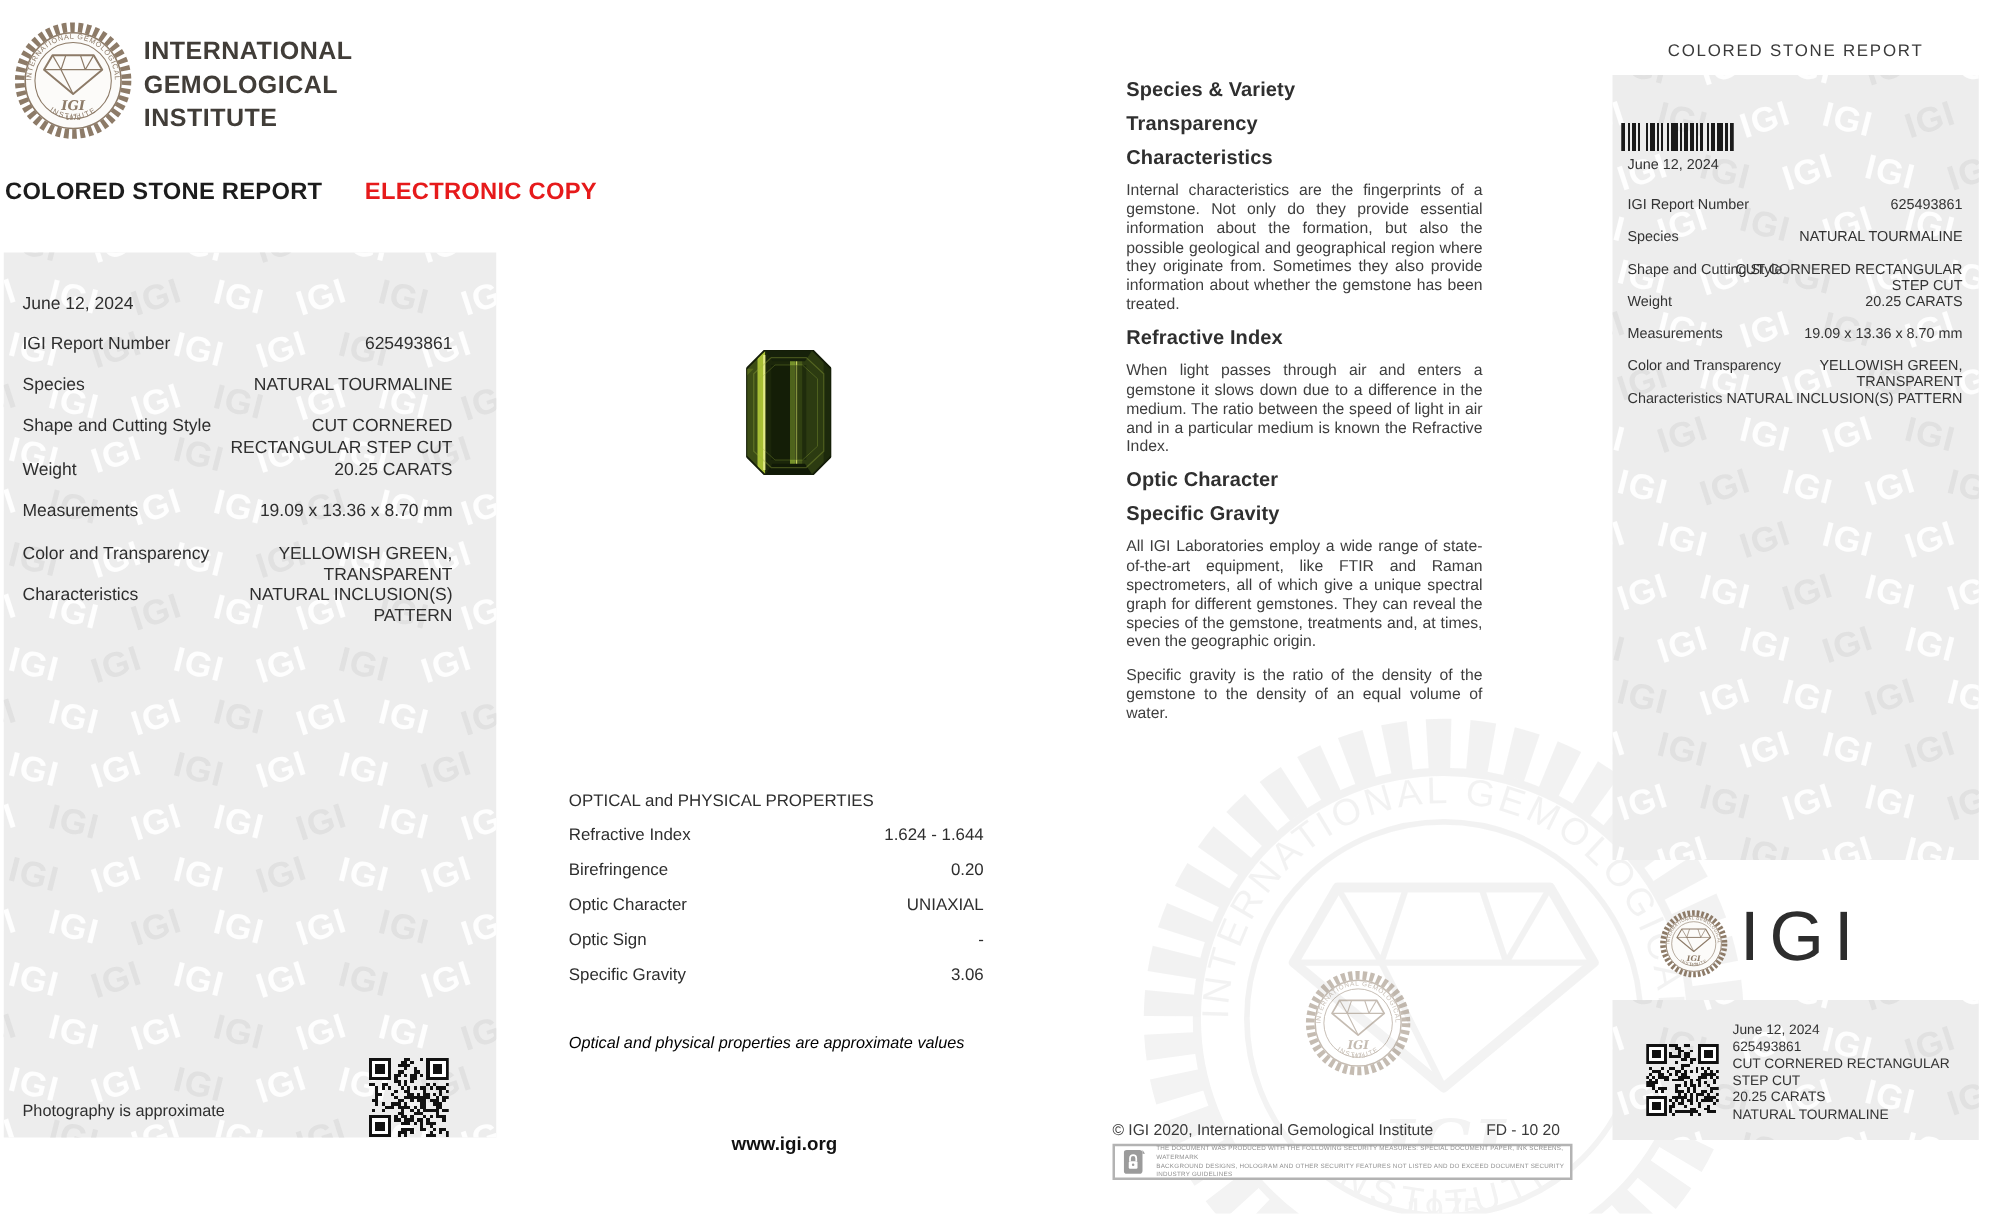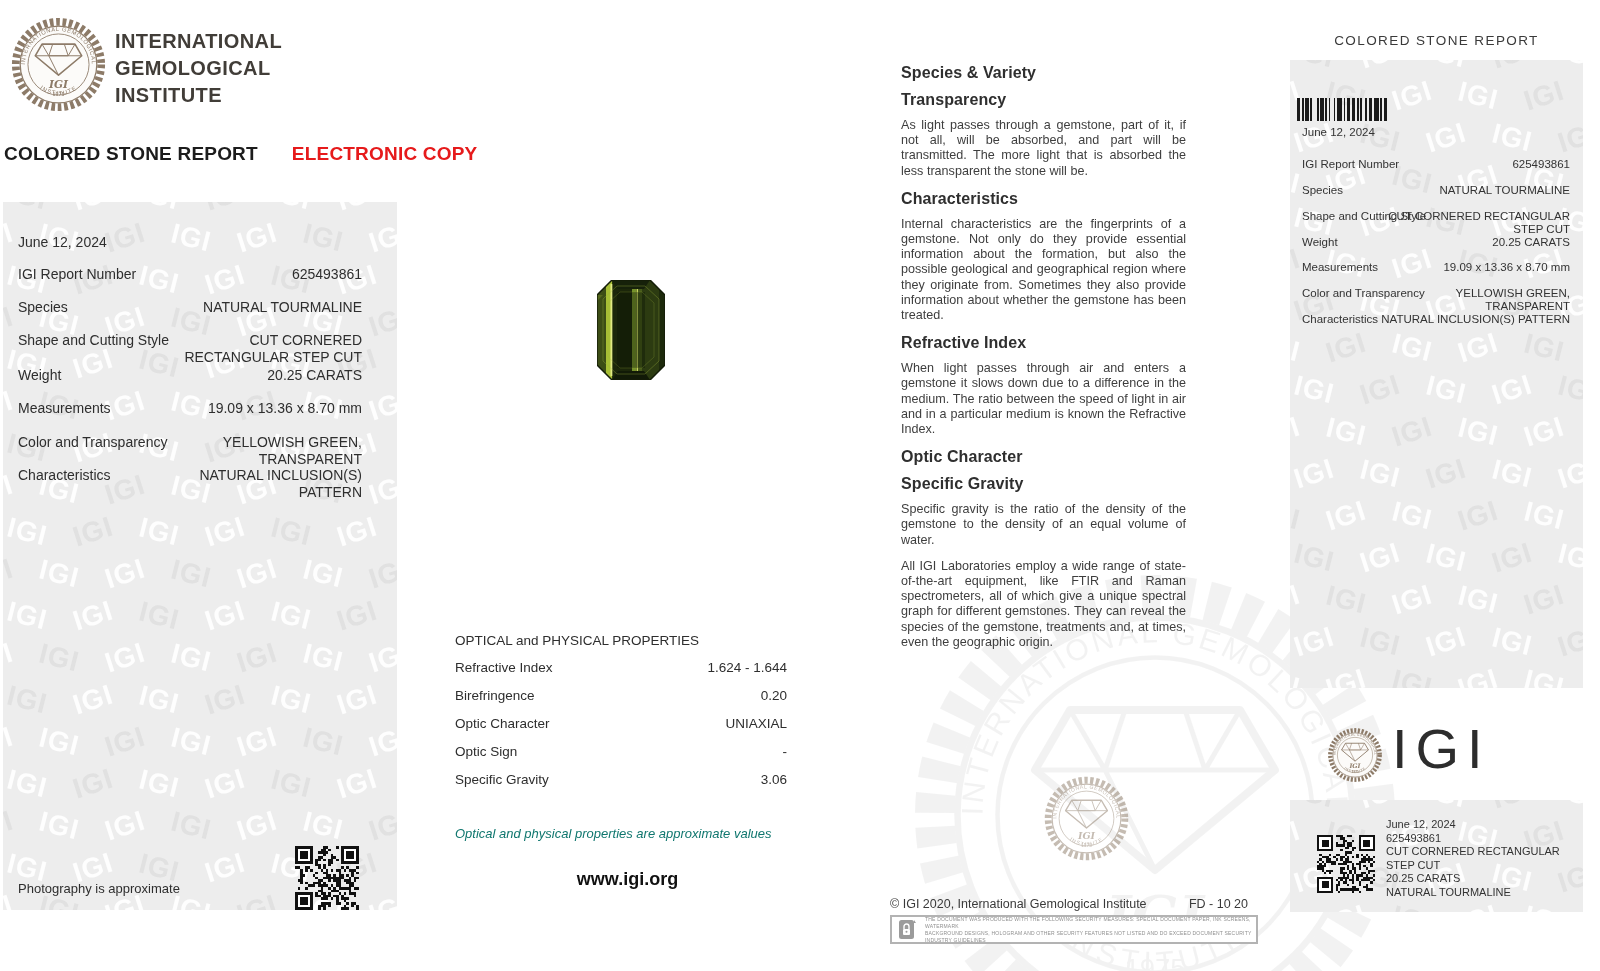--- a/index.html
+++ b/index.html
@@ -27,24 +27,24 @@
                    white-space:pre-line;line-height:17px;}
   #left-date{left:18px;top:234px;font-size:14px;z-index:2;}
   
   #gem-photo{left:597px;top:280px;width:68px;height:100px;z-index:2;}
   
   #props{left:455px;top:633px;width:332px;z-index:2;font-size:13.5px;color:#2e2e2e;}
   #props .p-title{margin-bottom:12px;}
   .p-row{position:relative;height:28px;}
   .p-row .lbl{white-space:nowrap;}
   .p-row .val{position:absolute;right:0;top:0;text-align:right;}
-  #props-note{left:455px;top:826px;font-size:13px;font-style:italic;color:#0f766e;z-index:2;}
+  #props-note{left:455px;top:826px;font-size:13px;font-style:italic;color:#000000;z-index:2;}
   #photo-note{left:18px;top:881px;font-size:13px;z-index:2;color:#2e2e2e;text-align:center;}
   #qr-left{left:295px;top:846px;width:64px;height:64px;z-index:2;}
-  #website{left:560px;top:869px;width:135px;text-align:center;font-size:18px;font-weight:bold;
+  #website{left:560px;top:907px;width:135px;text-align:center;font-size:15px;font-weight:bold;
            color:#111;z-index:2;}
   
   #glossary{left:901px;top:58px;width:285px;z-index:2;}
   #glossary h3{font-size:16px;margin:6px 0 9px;color:#2f2f2f;letter-spacing:.1px;}
   #glossary p{font-size:12.6px;line-height:15.2px;margin:0 0 11px;text-align:justify;color:#3e3e3e;}
   #mid-copyright{left:890px;top:897px;font-size:12.5px;color:#3a3a3a;z-index:2;}
   #mid-formcode{left:1148px;top:897px;width:100px;text-align:right;font-size:12.5px;color:#3a3a3a;z-index:2;}
   #security-strip{left:890px;top:915px;width:364px;height:25px;border:2px solid #b3b3b3;
                   display:flex;align-items:center;background:#fff;z-index:2;}
   #security-lock{width:17px;height:20px;margin:0 9px 0 7px;flex:none;}
@@ -641,29 +641,28 @@
         <rect x="80" y="8" width="12" height="12"></rect>
         <rect x="0" y="72" width="28" height="28"></rect>
         <rect x="4" y="76" width="20" height="20" fill="#fff"></rect>
         <rect x="8" y="80" width="12" height="12"></rect>
       </svg></div>
   <div class="abs" id="website">www.igi.org</div>
 
   <div class="abs" id="glossary">
     <h3>Species &amp; Variety</h3>
     <h3>Transparency</h3>
-    <p>As light passes through a gemstone, part of it, if not all, will be absorbed, and part will be transmitted. The more light that is absorbed the less transparent the stone will be.</p>
     <h3>Characteristics</h3>
     <p>Internal characteristics are the fingerprints of a gemstone. Not only do they provide essential information about the formation, but also the possible geological and geographical region where they originate from. Sometimes they also provide information about whether the gemstone has been treated.</p>
     <h3>Refractive Index</h3>
     <p>When light passes through air and enters a gemstone it slows down due to a difference in the medium. The ratio between the speed of light in air and in a particular medium is known the Refractive Index.</p>
     <h3>Optic Character</h3>
     <h3>Specific Gravity</h3>
+    <p>All IGI Laboratories employ a wide range of state-of-the-art equipment, like FTIR and Raman spectrometers, all of which give a unique spectral graph for different gemstones. They can reveal the species of the gemstone, treatments and, at times, even the geographic origin.</p>
     <p>Specific gravity is the ratio of the density of the gemstone to the density of an equal volume of water.</p>
-    <p>All IGI Laboratories employ a wide range of state-of-the-art equipment, like FTIR and Raman spectrometers, all of which give a unique spectral graph for different gemstones. They can reveal the species of the gemstone, treatments and, at times, even the geographic origin.</p>
   </div>
 
   <div class="abs" id="mid-copyright">© IGI 2020, International Gemological Institute</div>
   <div class="abs" id="mid-formcode">FD - 10 20</div>
   <div class="abs" id="security-strip">
     <svg id="security-lock" viewBox="0 0 17 20">
       <rect x="0" y="0" width="15" height="19" rx="2.5" fill="#9b9b9b"></rect>
       <path d="M15 0 L17 3 L15 3 Z" fill="#9b9b9b"></path>
       <path d="M5 9 v-2.5 a2.5 2.5 0 0 1 5 0 V9" fill="none" stroke="#ffffff" stroke-width="1.4"></path>
       <rect x="4" y="9" width="7" height="6" rx="1" fill="#ffffff"></rect>

